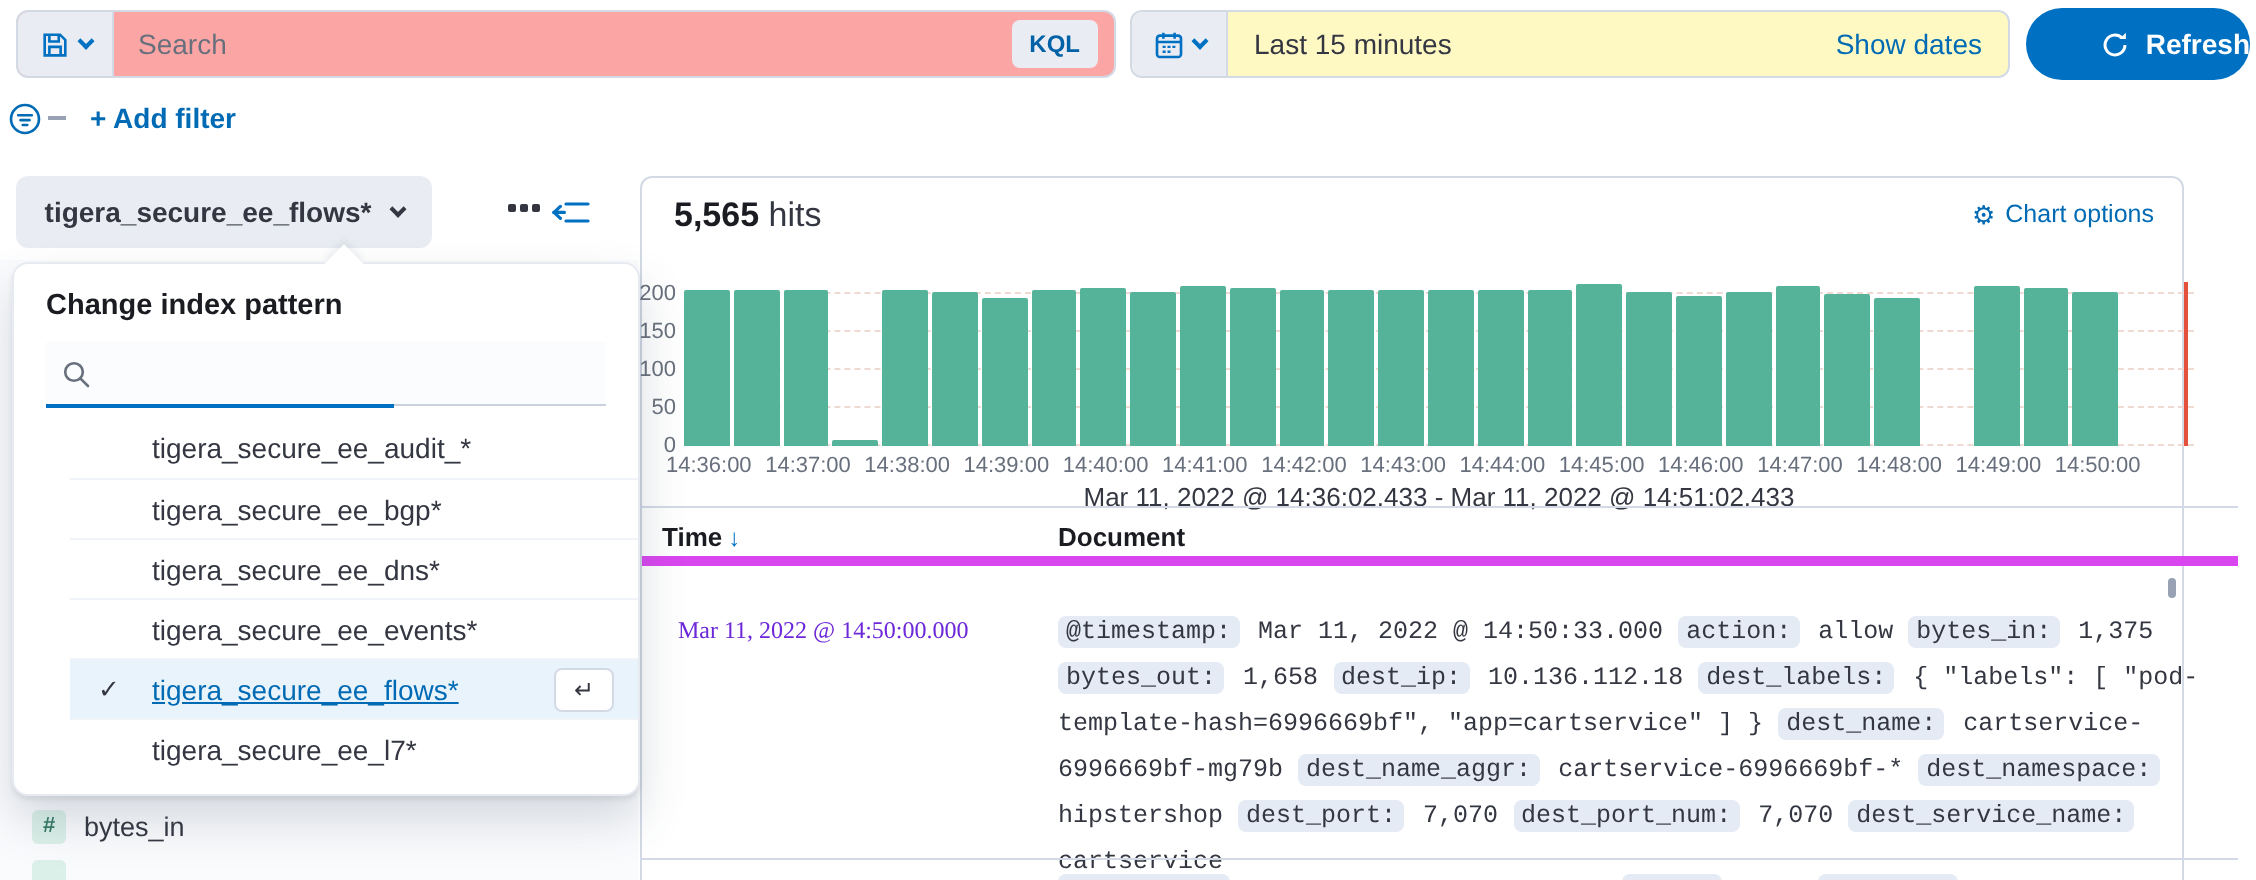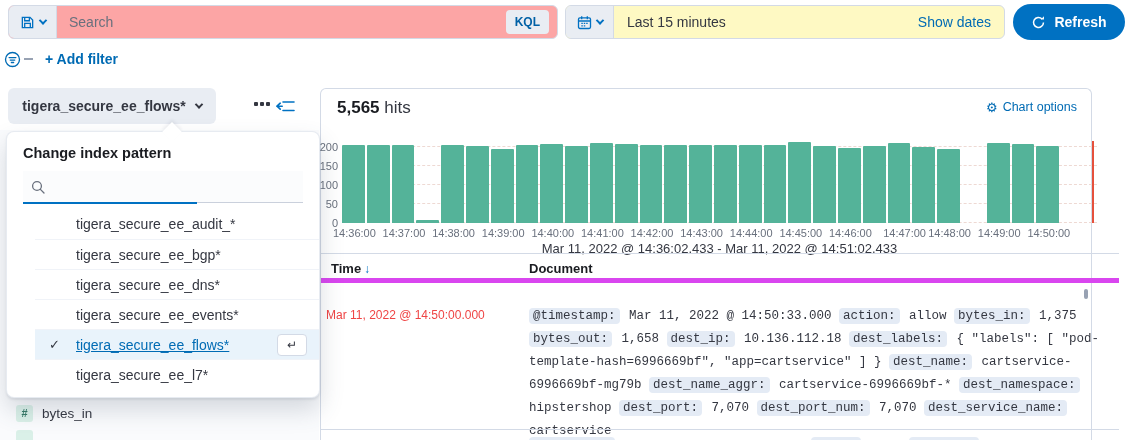--- a/index.html
+++ b/index.html
@@ -23,21 +23,21 @@
 
   .date-picker { position:absolute; left:565px; top:5px; width:440px; height:34px;
     border:1px solid #d3dae6; border-radius:6px; background:#fef9c3; display:flex; align-items:center; }
   .cal-seg { width:48px; height:100%; background:#e9edf3; border-right:1px solid #d3dae6;
     border-radius:5px 0 0 5px; display:flex; align-items:center; justify-content:center; gap:5px; cursor:pointer; }
   .time-label { margin-left:13px; font-size:14px; color:#343741; cursor:pointer; }
   .show-dates { margin-left:auto; margin-right:13px; font-size:14px; color:#006bb4; font-weight:500; cursor:pointer; }
 
   .refresh-btn { position:absolute; left:1013px; top:4px; width:112px; height:36px; background:#0071c2;
     border:0; border-radius:18px; color:#fff; font-size:14px; font-weight:700;
-    font-family:"Liberation Sans",sans-serif; display:flex; align-items:center; justify-content:center; gap:8px; cursor:pointer; }
+    font-family:"Liberation Sans",sans-serif; display:flex; align-items:center; justify-content:flex-end; gap:8px; cursor:pointer; }
 
   
   .filter-row { position:absolute; left:4px; top:49px; height:20px; display:flex; align-items:center; }
   .filter-dash { width:9px; height:2px; background:#98a2b3; margin-left:3px; }
   .add-filter { margin-left:12px; font-size:14px; font-weight:700; color:#006bb4; cursor:pointer; }
 
   
   .sidebar { position:absolute; left:0; top:130px; width:319px; height:310px; background:#fafbfd; }
   .sidebar-fields { position:absolute; left:16px; top:272px; width:280px; }
   .field-item { display:flex; align-items:center; gap:9px; height:22px; cursor:pointer; }
@@ -74,22 +74,22 @@
   .chart-caption { position:absolute; left:21px; top:152px; width:755px; text-align:center;
     font-size:13px; color:#343741; }
 
   
   .table-header { position:absolute; left:0; top:164px; width:798px; height:30px;
     border-top:1px solid #d3dae6; border-bottom:5px solid #d946ef; }
   .col-time { position:absolute; left:10px; top:7px; font-size:13px; font-weight:700; color:#1a1c21; cursor:pointer; }
   .sort-arrow { color:#0071c2; font-size:12px; margin-left:3px; }
   .col-doc { position:absolute; left:208px; top:7px; font-size:13px; font-weight:700; color:#1a1c21; }
   .doc-row { position:absolute; left:0; top:210px; width:798px; }
-  .time-cell { position:absolute; left:5px; top:9px; width:195px;
-    font-family:Liberation Sans, sans-serif; font-size:12px; color:#ef4444; white-space:nowrap; }
+  .time-cell { position:absolute; left:18px; top:9px; width:195px;
+    font-family:Liberation Serif, serif; font-size:12px; color:#6d28d9; white-space:nowrap; }
   .doc-cell { position:absolute; left:208px; top:6px; width:586px;
     font-family:"Liberation Mono", monospace; font-size:12.5px; line-height:23px; color:#343741;
     word-break:break-word; }
   .f-badge { background:#e4ebf5; border-radius:4px; padding:1px 4px; margin-right:2px; }
   .row-divider { position:absolute; left:0; top:340px; width:798px; border-top:1px solid #d3dae6; }
   .partial-row { position:absolute; left:208px; top:348px; width:586px; height:20px; }
   .scroll-thumb { position:absolute; right:3px; top:200px; width:4px; height:10px; border-radius:2px; background:#98a2b3; }
 
   
   .popover { position:absolute; left:6px; top:131px; width:314px; background:#fff; z-index:30;
@@ -242,21 +242,21 @@
         <div class="xlabel" style="left: 36px;">14:37:00</div>
         <div class="xlabel" style="left: 85.6px;">14:38:00</div>
         <div class="xlabel" style="left: 135.2px;">14:39:00</div>
         <div class="xlabel" style="left: 184.8px;">14:40:00</div>
         <div class="xlabel" style="left: 234.4px;">14:41:00</div>
         <div class="xlabel" style="left: 284px;">14:42:00</div>
         <div class="xlabel" style="left: 333.6px;">14:43:00</div>
         <div class="xlabel" style="left: 383.2px;">14:44:00</div>
         <div class="xlabel" style="left: 432.8px;">14:45:00</div>
         <div class="xlabel" style="left: 482.4px;">14:46:00</div>
-        <div class="xlabel" style="left: 532px; text-align: right;">14:47:00</div>
+        <div class="xlabel" style="left: 532px;">14:47:00</div>
         <div class="xlabel" style="left: 581.6px;">14:48:00</div>
         <div class="xlabel" style="left: 631.2px;">14:49:00</div>
         <div class="xlabel" style="left: 680.8px;">14:50:00</div>
       </div>
     <div class="chart-caption">Mar 11, 2022 @ 14:36:02.433 - Mar 11, 2022 @ 14:51:02.433</div>
 
     <div class="table-header">
       <span class="col-time">
         <span>Time</span><span class="sort-arrow">↓</span>
       </span>

